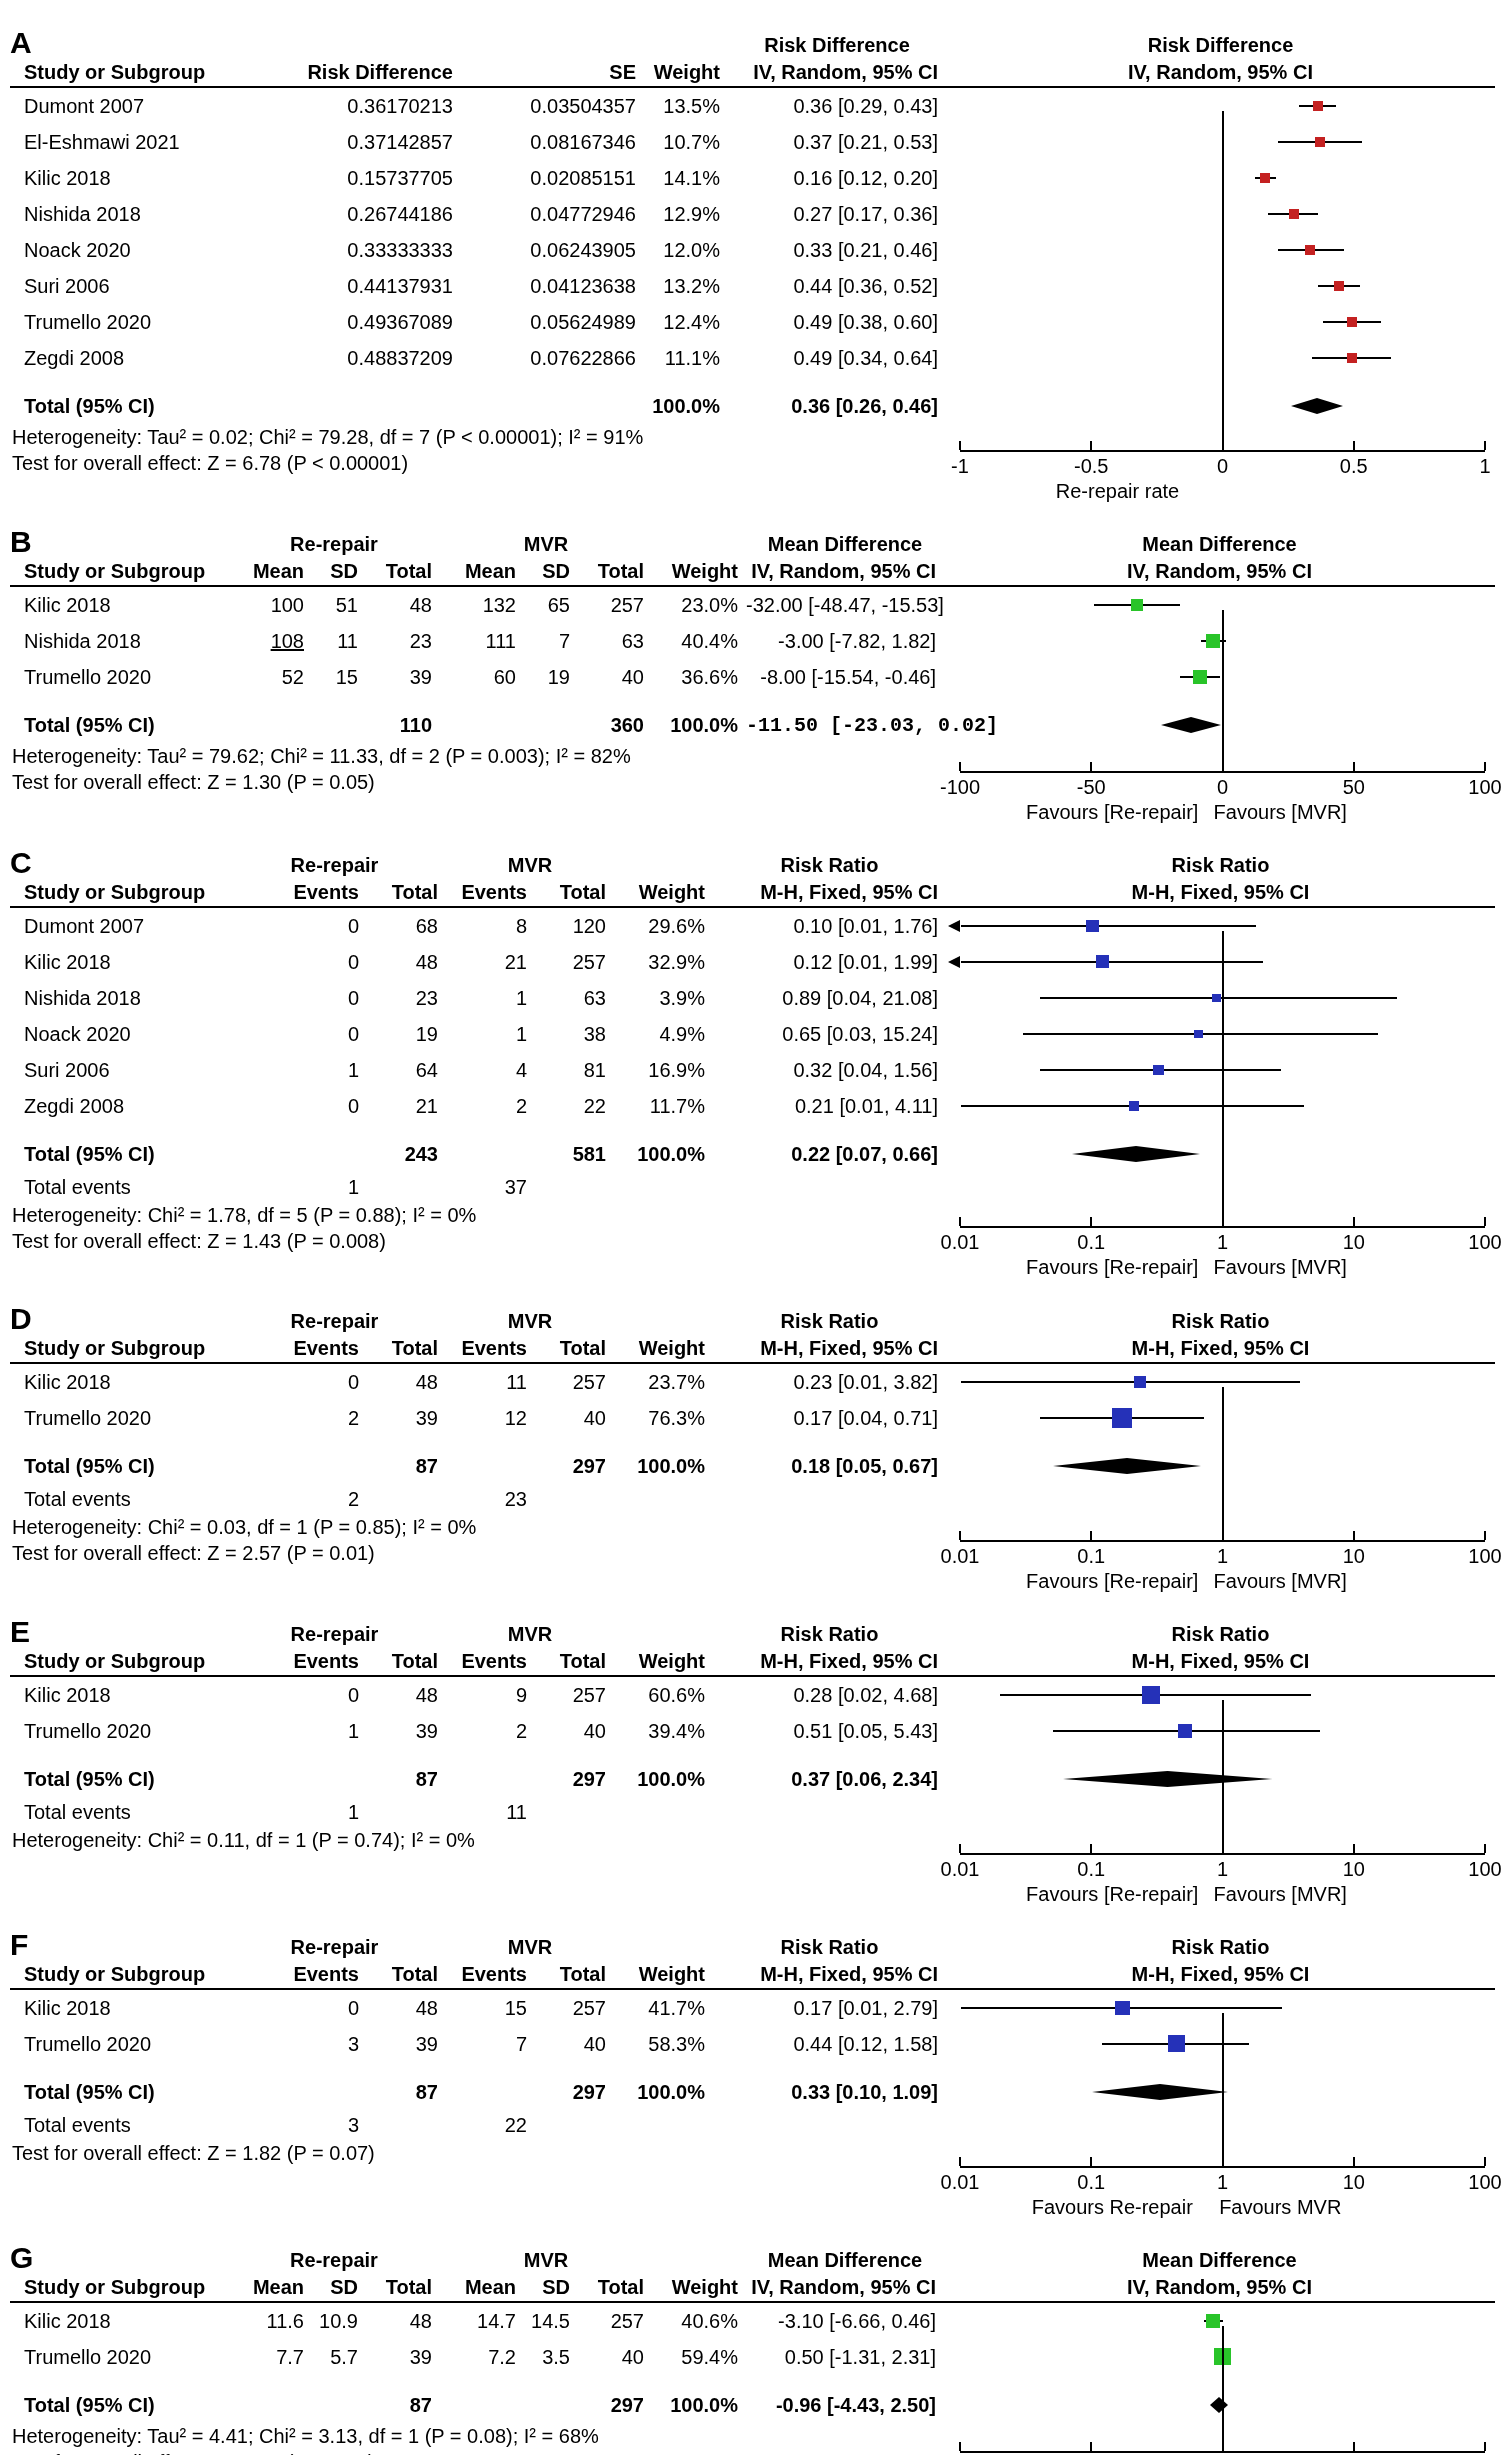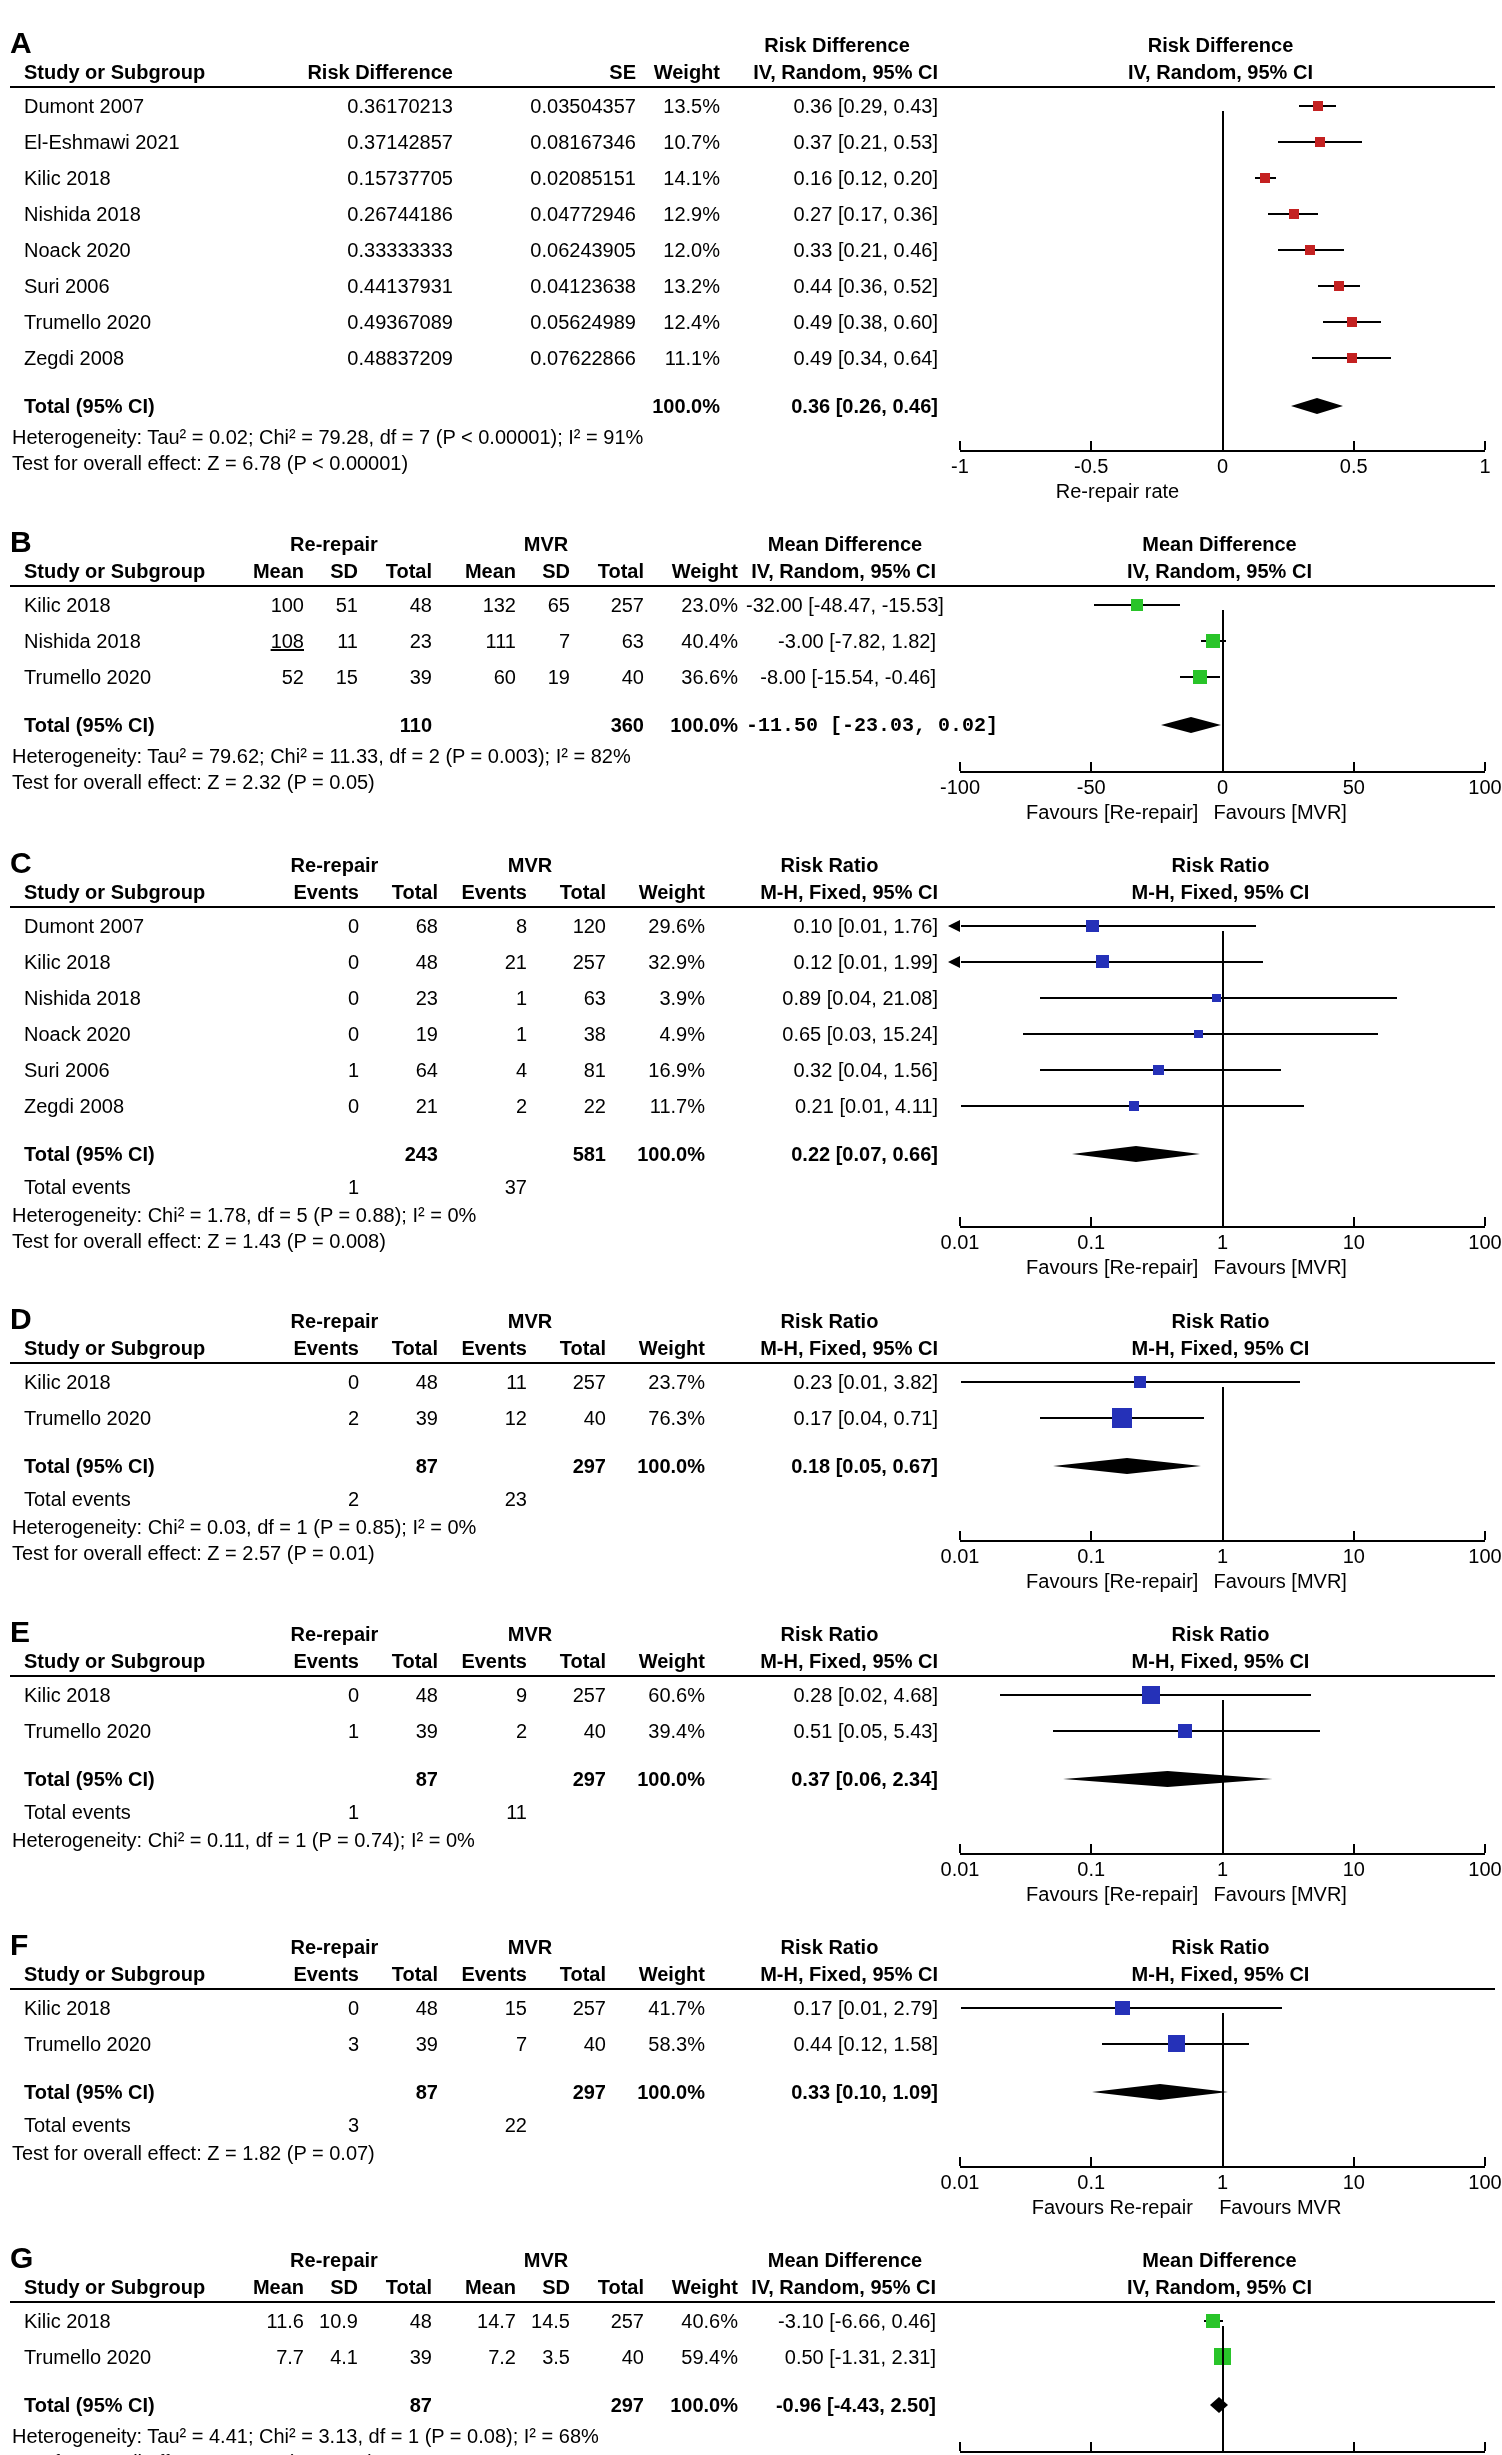--- a/index.html
+++ b/index.html
@@ -236,21 +236,21 @@
         <div class="cell  r b" style="grid-column: 5;"></div>
         <div class="cell  r b" style="grid-column: 6;"></div>
         <div class="cell  r b" style="grid-column: 7;">360</div>
         <div class="cell  r b" style="grid-column: 8;">100.0%</div>
         <div class="cell  r b" style="grid-column: 9; font-family: Liberation Mono, monospace;">-11.50 [-23.03, 0.02]</div>
         <div class="cell  pcell" style="grid-column: 10;">
           <div class="diamond" style="left: 217px; width: 60px; height: 16px; top: 10px;"></div>
         </div>
       </div>
       <div class="note">Heterogeneity: Tau² = 79.62; Chi² = 11.33, df = 2 (P = 0.003); I² = 82%</div>
-      <div class="note">Test for overall effect: Z = 2.32 (P = 0.05)</div>
+      <div class="note">Test for overall effect: Z = 1.30 (P = 0.05)</div>
       <div class="centerline" style="left: 1212px; top: 79px; height: 162px;"></div>
       <div class="axis" style="left: 950px; top: 240px; width: 525px;">
         <div class="axline"></div>
         <div class="tick" style="left: calc(0% - 1px);"></div>
         <div class="tlab" style="left: 0%;">-100</div>
         <div class="tick" style="left: calc(25% - 1px);"></div>
         <div class="tlab" style="left: 25%;">-50</div>
         <div class="tick" style="left: calc(50% - 1px);"></div>
         <div class="tlab" style="left: 50%;">0</div>
         <div class="tick" style="left: calc(75% - 1px);"></div>
@@ -668,21 +668,21 @@
         <div class="cell  r" style="grid-column: 8;">40.6%</div>
         <div class="cell  r" style="grid-column: 9;">-3.10 [-6.66, 0.46]</div>
         <div class="cell  pcell" style="grid-column: 10;">
           <div class="ciline" style="left: 260px; width: 18.7px; top: 17px;"></div>
           <div class="sq" style="width: 14.4px; height: 14.4px; background: rgb(41, 196, 41); left: 262px; top: 10.6px;"></div>
         </div>
       </div>
       <div class="frow" style="grid-template-columns: 218px 84px 54px 74px 84px 54px 74px 94px 198px 1fr; height: 36px;">
         <div class="cell  l" style="grid-column: 1;">Trumello 2020</div>
         <div class="cell  r" style="grid-column: 2;">7.7</div>
-        <div class="cell  r" style="grid-column: 3;">4.1</div>
+        <div class="cell  r" style="grid-column: 3;">5.7</div>
         <div class="cell  r" style="grid-column: 4;">39</div>
         <div class="cell  r" style="grid-column: 5;">7.2</div>
         <div class="cell  r" style="grid-column: 6;">3.5</div>
         <div class="cell  r" style="grid-column: 7;">40</div>
         <div class="cell  r" style="grid-column: 8;">59.4%</div>
         <div class="cell  r" style="grid-column: 9;">0.50 [-1.31, 2.31]</div>
         <div class="cell  pcell" style="grid-column: 10;">
           <div class="ciline" style="left: 274px; width: 9.5px; top: 17px;"></div>
           <div class="sq" style="width: 17.3px; height: 17.3px; background: rgb(41, 196, 41); left: 270px; top: 9.2px;"></div>
         </div>

